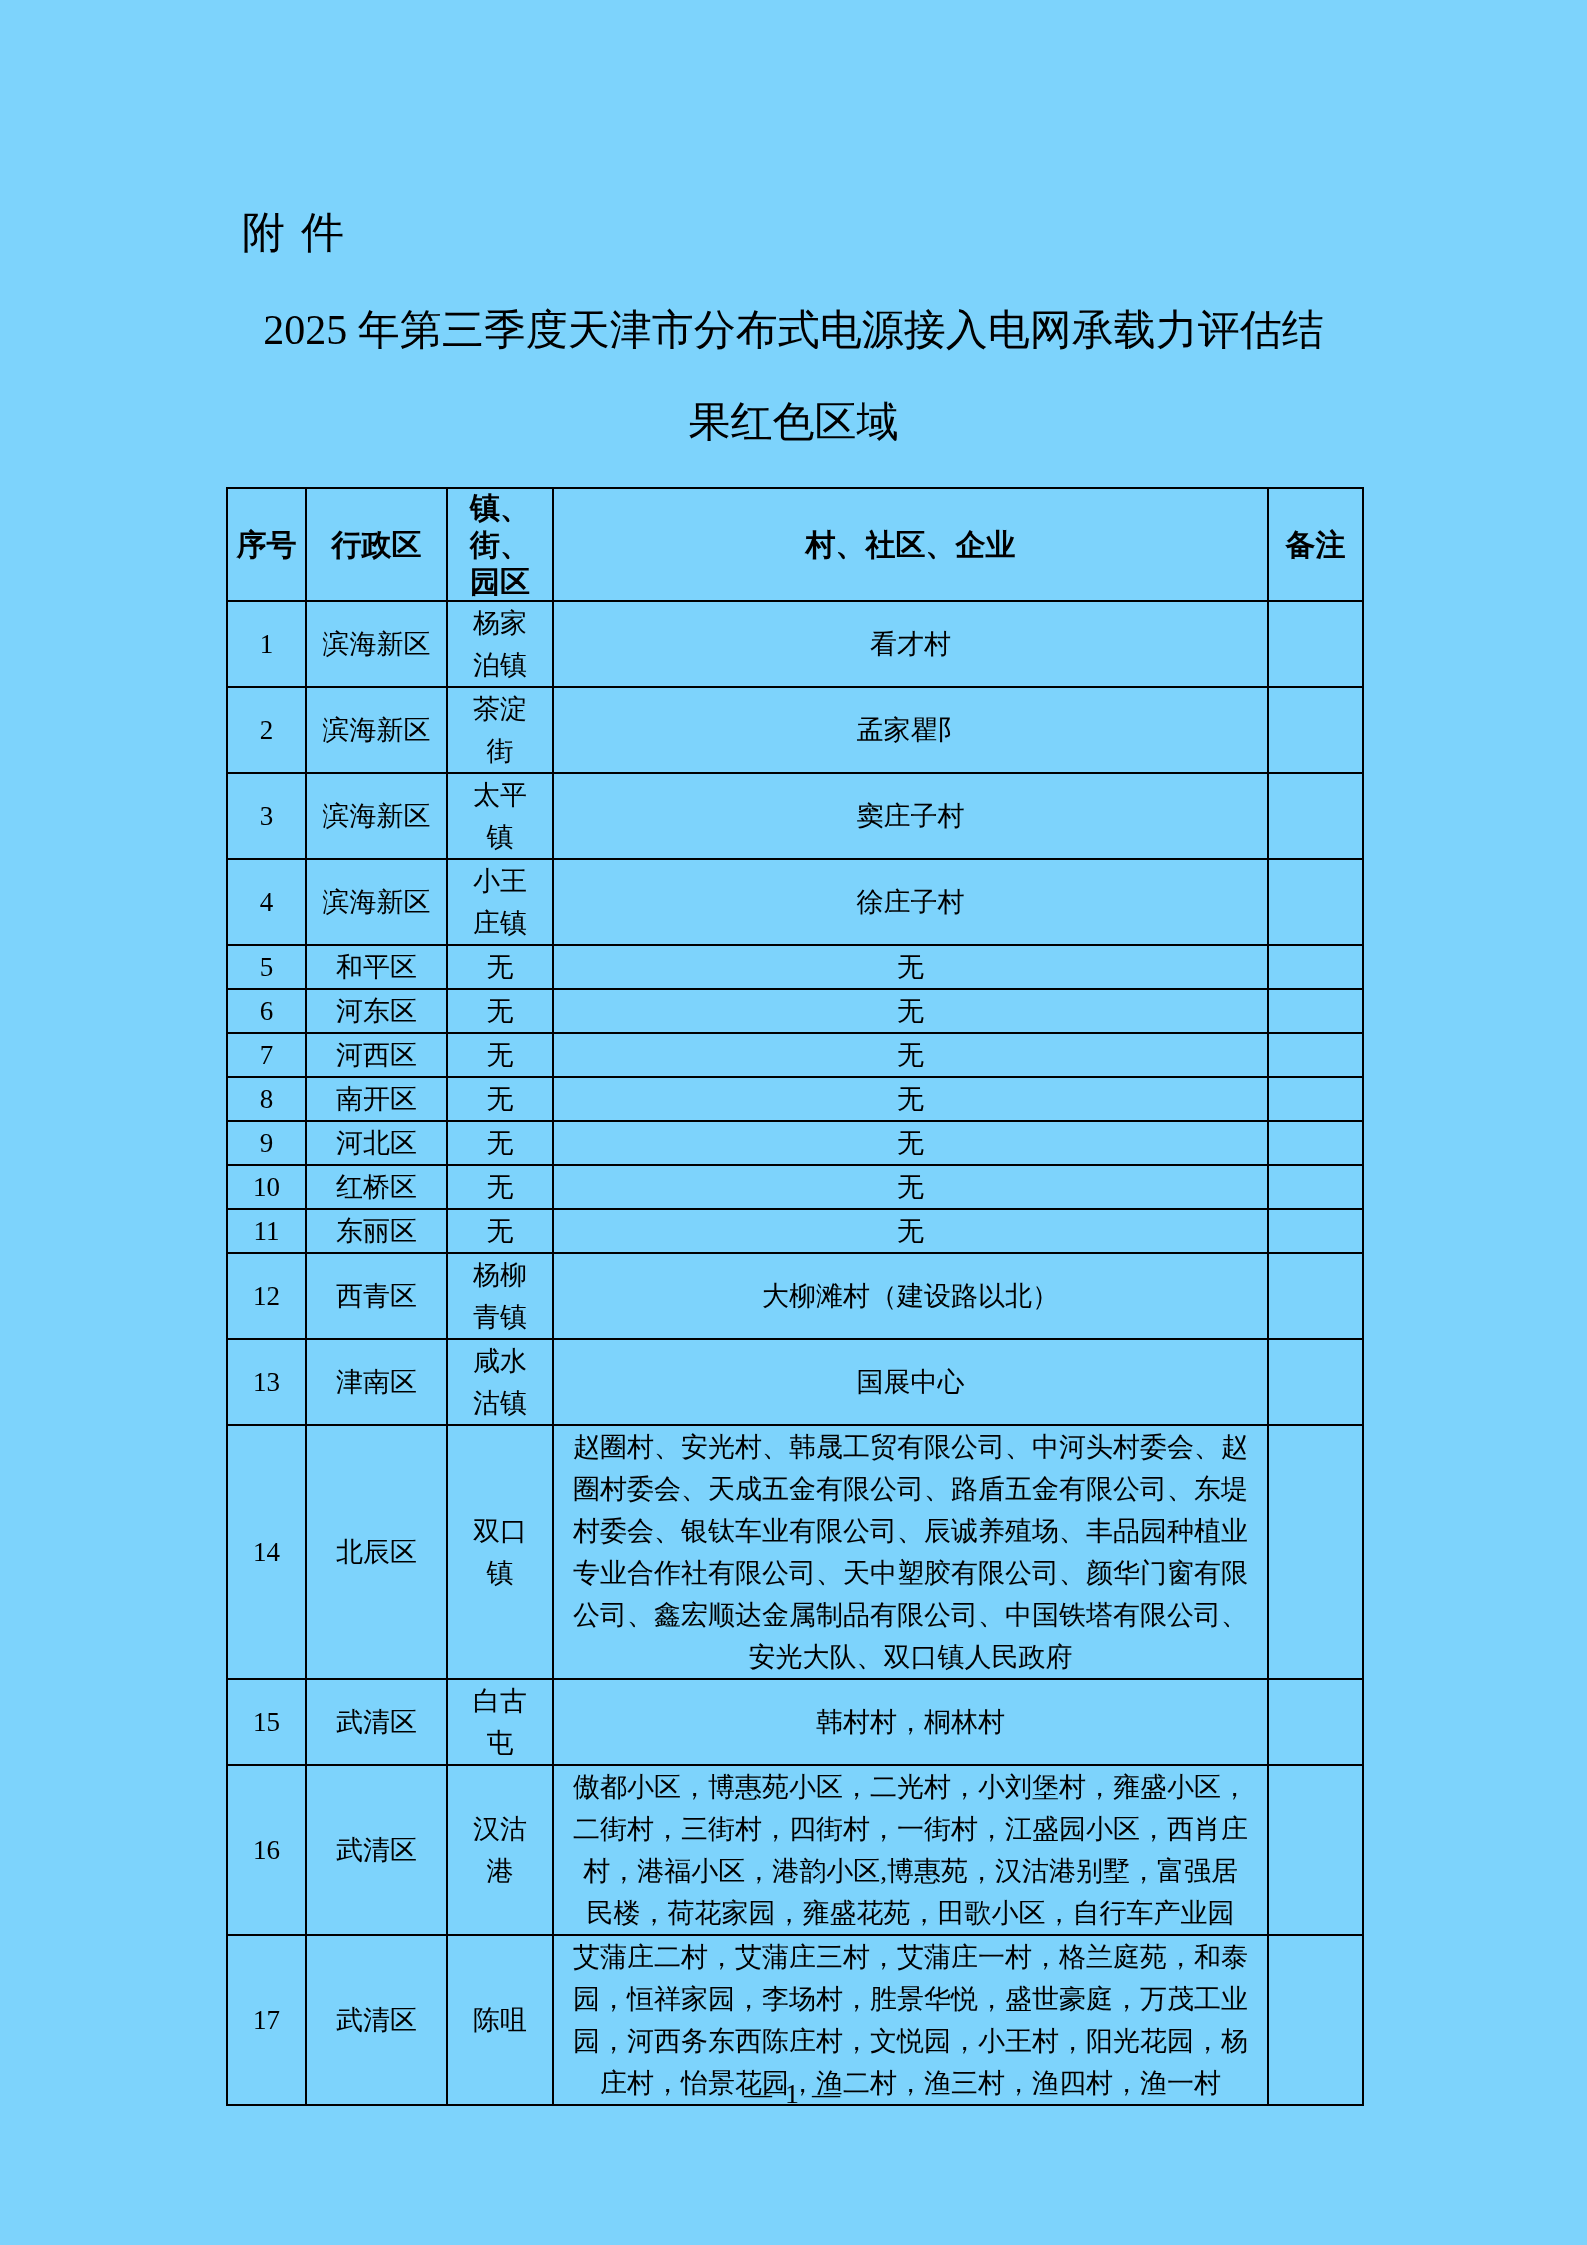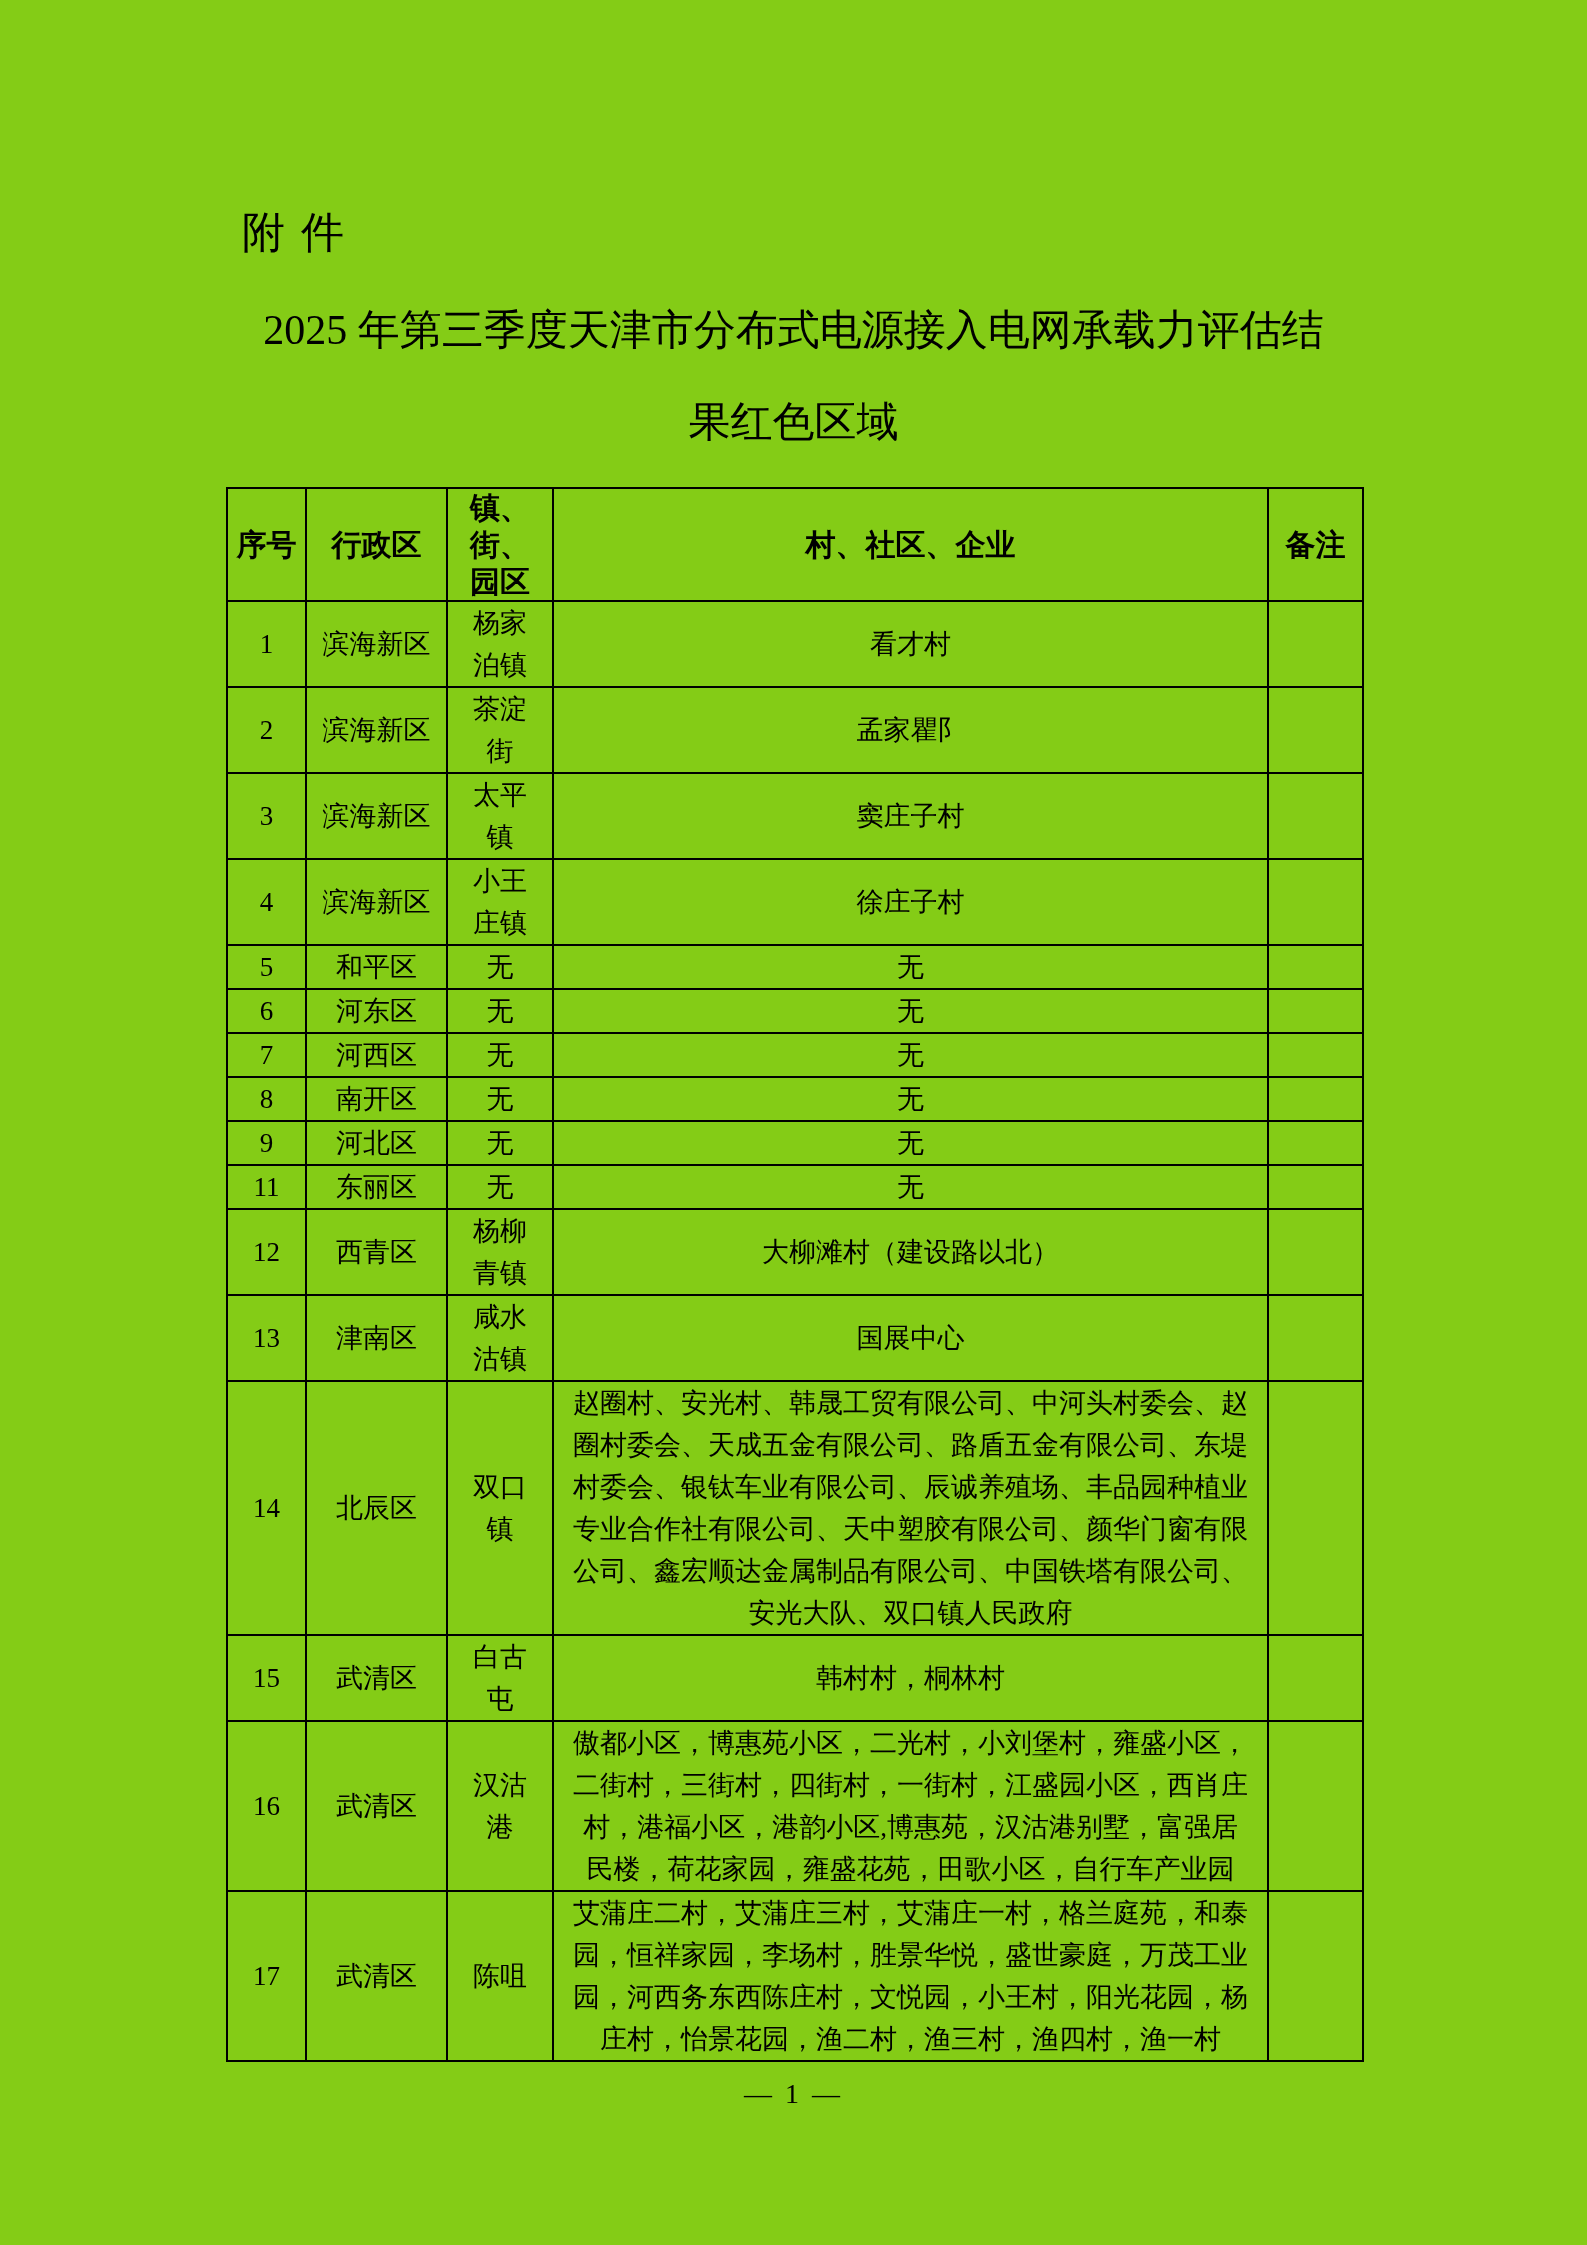--- a/index.html
+++ b/index.html
@@ -1,20 +1,20 @@
 <!DOCTYPE html>
 <html><head>
 <meta charset="utf-8">
 <style>
   html,body { margin:0; padding:0; background:#888; }
   .page {
     position:relative;
     width:1587px; height:2245px;
     margin:0 auto;
-    background:#84cc16;
+    background:#7dd3fc;
     overflow:hidden;
     color:#000;
     font-family:"Liberation Serif","DejaVu Serif",serif;
   }
   .attachment {
     position:absolute;
     left:242px; top:204px;
     font-size:43px;
     letter-spacing:16px;
     white-space:nowrap;
@@ -152,20 +152,27 @@
       <td class="col-remark"></td>
     </tr>
     <tr style="height:43px">
       <td class="col-no">9</td>
       <td class="col-district">河北区</td>
       <td class="col-town">无</td>
       <td class="col-villages">无</td>
       <td class="col-remark"></td>
     </tr>
     <tr style="height:43px">
+      <td class="col-no">10</td>
+      <td class="col-district">红桥区</td>
+      <td class="col-town">无</td>
+      <td class="col-villages">无</td>
+      <td class="col-remark"></td>
+    </tr>
+    <tr style="height:43px">
       <td class="col-no">11</td>
       <td class="col-district">东丽区</td>
       <td class="col-town">无</td>
       <td class="col-villages">无</td>
       <td class="col-remark"></td>
     </tr>
     <tr style="height:84px">
       <td class="col-no">12</td>
       <td class="col-district">西青区</td>
       <td class="col-town">杨柳

